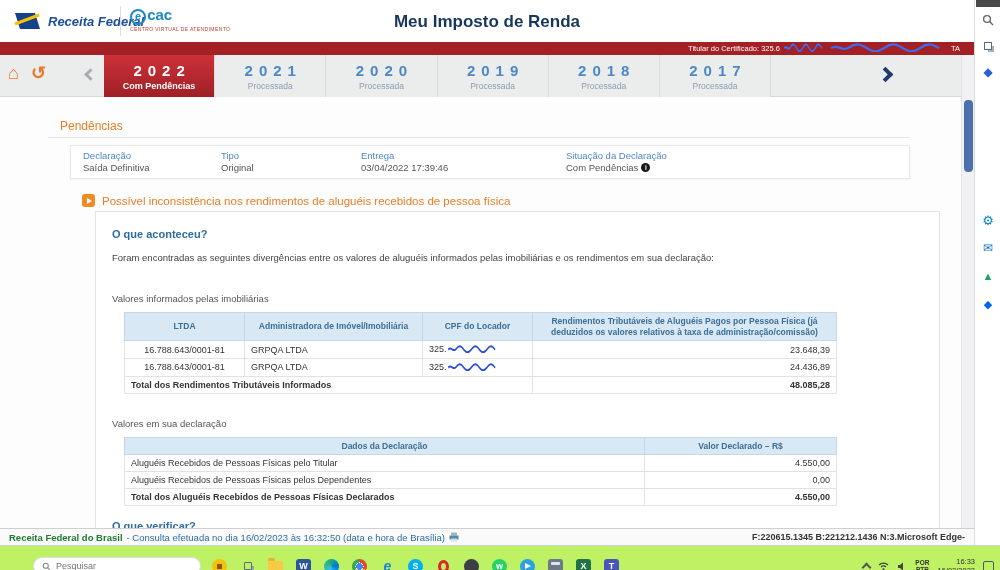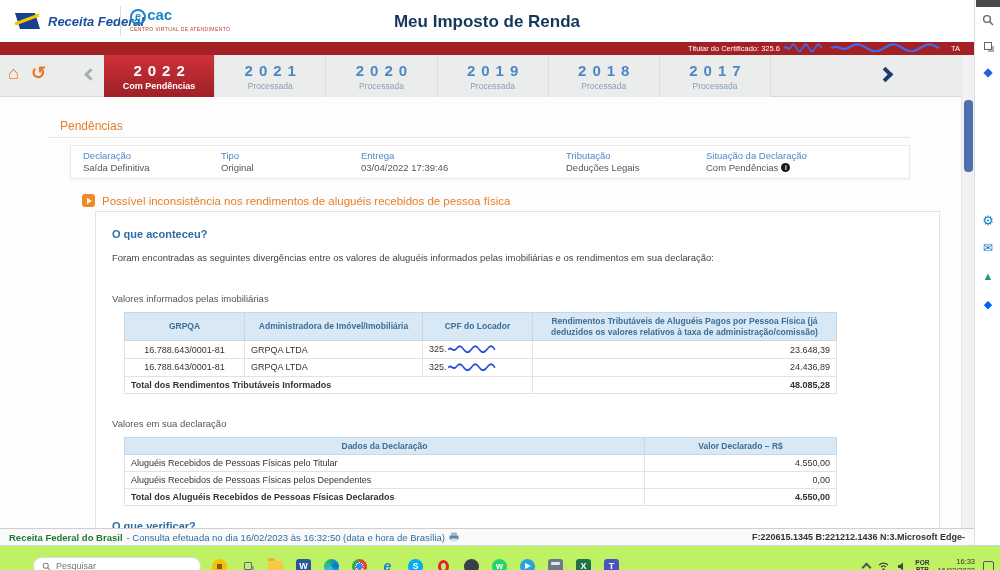--- a/index.html
+++ b/index.html
@@ -192,44 +192,40 @@
         <div class="decl-value">Saída Definitiva</div>
       </div>
       <div class="decl-col dc2">
         <div class="decl-label">Tipo</div>
         <div class="decl-value">Original</div>
       </div>
       <div class="decl-col dc3">
         <div class="decl-label">Entrega</div>
         <div class="decl-value">03/04/2022 17:39:46</div>
       </div>
-      <div class="decl-col dc4">
-        <div class="decl-label">Tributação</div>
-        <div class="decl-value">Deduções Legais</div>
-      </div>
       <div class="decl-col dc5">
         <div class="decl-label">Situação da Declaração</div>
         <div class="decl-value"><span>Com Pendências</span><span class="info-dot">i</span></div>
       </div>
     </div>
 
     <div class="issue-row">
       <span class="issue-icon"></span>
       <span class="issue-title">Possível inconsistência nos rendimentos de aluguéis recebidos de pessoa física</span>
     </div>
 
     <div class="pend-box">
       <div class="q-blue">O que aconteceu?</div>
       <div class="intro">Foram encontradas as seguintes divergências entre os valores de aluguéis informados pelas imobiliárias e os rendimentos em sua declaração:</div>
 
       <div class="tbl-caption">Valores informados pelas imobiliárias</div>
       <table>
         <thead>
           <tr>
-            <th class="t1c1">GRPQA</th>
+            <th class="t1c1">LTDA</th>
             <th class="t1c2">Administradora de Imóvel/Imobiliária</th>
             <th class="t1c3">CPF do Locador</th>
             <th class="t1c4">Rendimentos Tributáveis de Aluguéis Pagos por Pessoa Física (já deduzidos os valores relativos à taxa de administração/comissão)</th>
           </tr>
         </thead>
         <tbody>
           <tr>
             <td class="center">16.788.643/0001-81</td>
             <td>GRPQA LTDA</td>
             <td><span>325.</span><span class="scrib"><svg width="52" height="8" viewBox="0 0 120 12" preserveAspectRatio="none">

